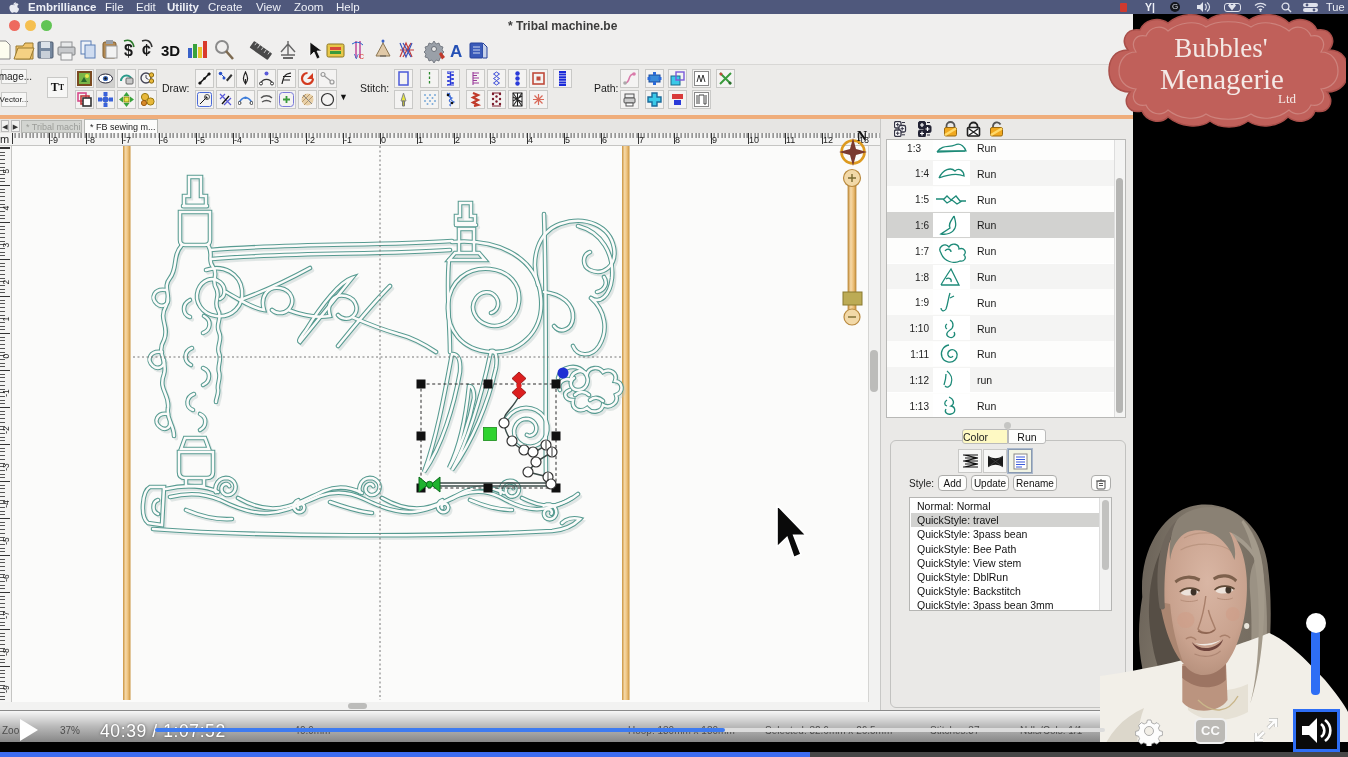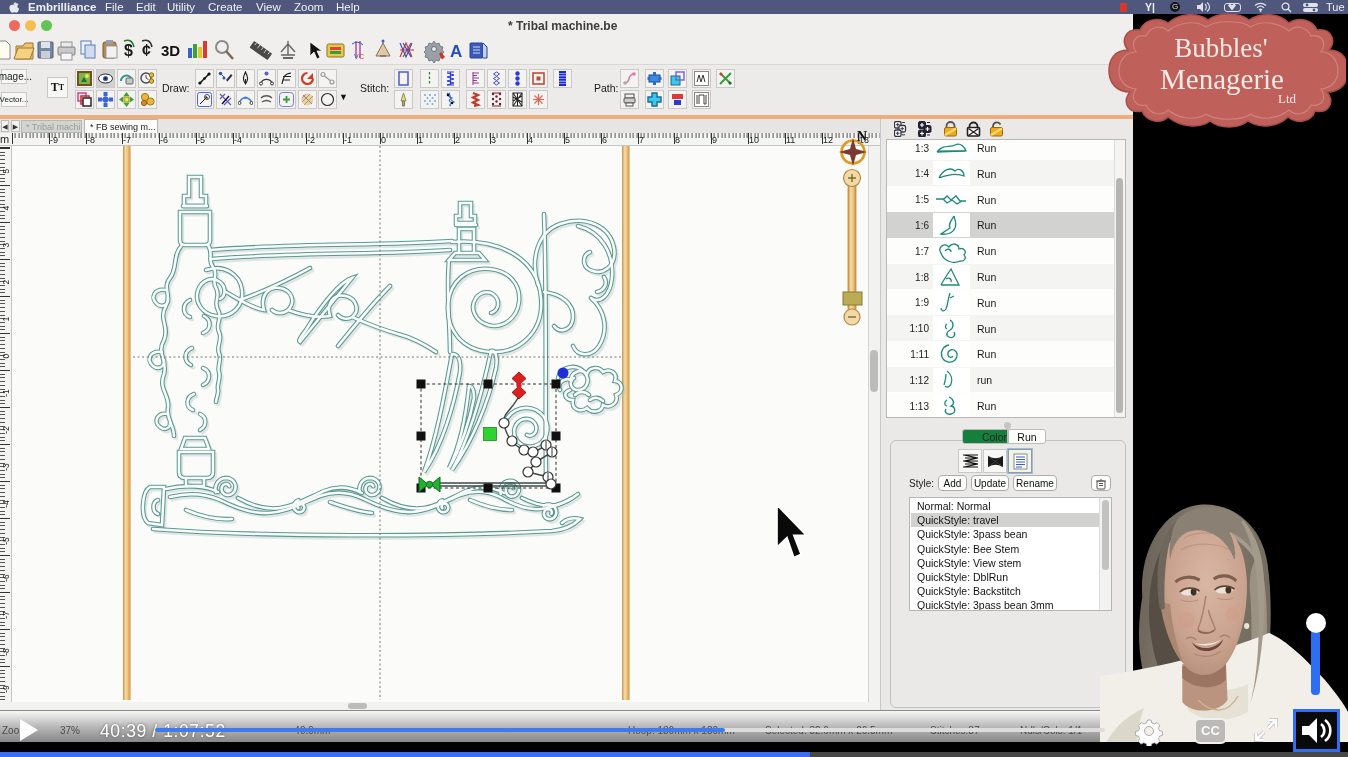--- a/index.html
+++ b/index.html
@@ -14,21 +14,21 @@
 <div id="stage">
 
 <div class="abs" style="left:0;top:0;width:1348px;height:14px;background:#4f587c"></div>
 <svg class="abs" style="left:8px;top:1.5px" width="13" height="12" viewBox="0 0 13 12">
       <path d="M6.4,3.2c-.8,0-1.6-.5-2.4-.5-1.3 0-2.6 1-2.6 3 0 2.4 1.8 5 2.9 5 .7 0 1.2-.5 2.1-.5.9 0 1.3.5 2.1.5 1.1 0 2.6-2.5 2.6-4.1-1.1-.5-1.7-1.3-1.7-2.2 0-.9.5-1.6 1.2-2-.5-.7-1.3-1.1-2.1-1.1-.9 0-1.5.5-2.1.9z" fill="#e8eaf2"></path>
       <path d="M7.9.2c.1.7-.2 1.4-.6 1.9-.5.5-1.2.9-1.9.8-.1-.7.3-1.4.7-1.9C6.5.5 7.3.2 7.9.2z" fill="#e8eaf2"></path>
     </svg>
 <div class="abs" style="left:28px;top:1px;font-size:11.5px;color:#eef0f7;font-weight:bold">Embrilliance</div>
 <div class="abs" style="left:105px;top:1px;font-size:11.5px;color:#eef0f7;font-weight:normal">File</div>
 <div class="abs" style="left:136px;top:1px;font-size:11.5px;color:#eef0f7;font-weight:normal">Edit</div>
-<div class="abs" style="left:167px;top:1px;font-size:11.5px;color:#eef0f7;font-weight:normal">Utility</div>
+<div class="abs" style="left:167px;top:1px;font-size:11.5px;color:#eef0f7;font-weight:bold">Utility</div>
 <div class="abs" style="left:208px;top:1px;font-size:11.5px;color:#eef0f7;font-weight:normal">Create</div>
 <div class="abs" style="left:256px;top:1px;font-size:11.5px;color:#eef0f7;font-weight:normal">View</div>
 <div class="abs" style="left:294px;top:1px;font-size:11.5px;color:#eef0f7;font-weight:normal">Zoom</div>
 <div class="abs" style="left:336px;top:1px;font-size:11.5px;color:#eef0f7;font-weight:normal">Help</div>
 <div class="abs" style="left:1120px;top:3px;width:7px;height:9px;background:#cf3a30;border-radius:1px"></div>
 <div class="abs" style="left:1145px;top:1px;font-size:10.5px;color:#eef0f7;font-weight:bold">Y|</div>
 <div class="abs" style="left:1170px;top:2px;width:10px;height:10px;background:#14161c;border-radius:50%;color:#dcdfe8;font-size:8px;text-align:center;line-height:10px">G</div>
 <svg class="abs" style="left:1197px;top:2px" width="14" height="10" viewBox="0 0 14 10">
       <path d="M0,3 h3 l3,-3 v10 l-3,-3 h-3 z" fill="#dfe2ec"></path>
       <path d="M8,2 a4,4 0 0 1 0,6 M10,0.5 a6,5.5 0 0 1 0,9" stroke="#dfe2ec" stroke-width="1.1" fill="none"></path>
@@ -653,21 +653,21 @@
         <rect x="1.5" y="6.5" width="12" height="8.5" rx="1" fill="#fff" stroke="#222" stroke-width="1.6"></rect>
         <path d="M2.5,7.5 l10,7 m0,-7 l-10,7" stroke="#222" stroke-width="1.4" <="" svg=""></path>
       </svg></div>
 <div class="abs" style="left:989px;top:121px"><svg width="15" height="16" viewBox="0 0 15 16">
         <path d="M4,7 v-2 a4,4 0 0 1 7.5,-1.5" fill="none" stroke="#555" stroke-width="1.8"></path>
         <rect x="1.5" y="6.5" width="12" height="8.5" rx="1.5" fill="#f0a81f" stroke="#9a6a10"></rect>
         <path d="M2,14 L13,7.5" stroke="#ffd96a" stroke-width="2.5" <="" svg=""></path>
       </svg></div>
 <div class="abs" style="left:886px;top:139px;width:240px;height:279px;background:#fff;border:1px solid #b8b8b6;overflow:hidden">
       <div class="abs" style="left:0;top:-5.5px;width:238px;height:25.8px;background:#fdfdfc"></div>
-<div class="abs" style="left:8px;top:2.5px;width:34px;text-align:right;font-size:10px;color:#222">1:3</div>
+<div class="abs" style="left:0;top:2.5px;width:34px;text-align:right;font-size:10px;color:#222">1:3</div>
 <div class="abs" style="left:46px;top:-4.5px;width:37px;height:24px;background:#fff"><svg width="37" height="24" viewBox="0 0 37 24">
           <g stroke="#1d8a78" stroke-width="1.3" fill="none">
             <path d="M4,16 C10,8 16,12 22,9 C28,6 32,12 33,15 L4,16" fill="none"></path>
             <path d="M6,15 h26"></path>
           </g>
         </svg></div>
 <div class="abs" style="left:90px;top:2.0px;font-size:10.5px;color:#1a1a1a">Run</div>
 <div class="abs" style="left:0;top:20.3px;width:238px;height:25.8px;background:#f4f4f3"></div>
 <div class="abs" style="left:8px;top:28.3px;width:34px;text-align:right;font-size:10px;color:#222">1:4</div>
 <div class="abs" style="left:46px;top:21.3px;width:37px;height:24px;background:#fff"><svg width="37" height="24" viewBox="0 0 37 24">
@@ -746,21 +746,21 @@
           <g stroke="#1d8a78" stroke-width="1.3" fill="none">
             <path d="M16,3 c5,2 6,7 2,9 c5,1 5,7 0,8 c-4,1 -7,-2 -5,-5 M14,6 c-3,2 -3,5 0,6" fill="none"></path>
           </g>
         </svg></div>
 <div class="abs" style="left:90px;top:260.0px;font-size:10.5px;color:#1a1a1a">Run</div>
 <div class="abs" style="left:227px;top:0;width:11px;height:278px;background:#f4f4f3;border-left:1px solid #ddd"></div>
 <div class="abs" style="left:229px;top:38px;width:7px;height:235px;background:#b5b5b3;border-radius:3.5px"></div>
     </div>
     <div class="abs" style="left:1004px;top:422px;width:7px;height:7px;border-radius:50%;background:#c5c5c3"></div>
 <div class="abs" style="left:890px;top:440px;width:236px;height:268px;border:1px solid #c2c2c0;border-radius:6px"></div>
-<div class="abs" style="left:962px;top:429px;width:46px;height:15px;background:#15803d;border:1px solid #bbb;border-radius:3px 0 0 3px;font-size:10.5px;color:#222;text-align:right;line-height:14px">Color</div>
+<div class="abs" style="left:962px;top:429px;width:46px;height:15px;background:#fef9c3;border:1px solid #bbb;border-radius:3px 0 0 3px;font-size:10.5px;color:#222;text-align:left;line-height:14px">Color</div>
 <div class="abs" style="left:1008px;top:429px;width:38px;height:15px;background:#fdfdfc;border:1px solid #bbb;border-radius:0 3px 3px 0;font-size:10.5px;color:#111;text-align:center;line-height:14px">Run</div>
 <div class="btn2" style="left:958px;top:449px;width:24px;height:24px">
       <svg width="17" height="17" viewBox="0 0 17 17">
         <path d="M1,2 h15 M3,5 h13 M1,8 h15 M3,11 h13 M1,14 h15 M2,2 L16,5 M16,5 L2,8 M2,8 L16,11 M16,11 L2,14" stroke="#111" stroke-width="1.1" fill="none" <="" svg=""></path>
       </svg>
     </div>
 <div class="btn2" style="left:983px;top:449px;width:24px;height:24px">
       <svg width="17" height="17" viewBox="0 0 17 17">
         <path d="M1,3 C7,6 10,6 16,3 L16,14 C10,11 7,11 1,14 Z M8,7 h2 v3 h-2 z" fill="#1a1a1a"></path>
         <path d="M1,3 L16,14 M16,3 L1,14" stroke="#444" stroke-width="0.8" <="" svg=""></path>
@@ -777,21 +777,21 @@
 <div class="abs" style="left:971px;top:475px;width:38px;height:16px;background:#fdfdfc;border:1px solid #adadab;border-radius:4px;font-size:10px;color:#111;text-align:center;line-height:15px">Update</div>
 <div class="abs" style="left:1013px;top:475px;width:44px;height:16px;background:#fdfdfc;border:1px solid #adadab;border-radius:4px;font-size:10px;color:#111;text-align:center;line-height:15px">Rename</div>
 <div class="abs" style="left:1091px;top:475px;width:20px;height:16px;background:#fdfdfc;border:1px solid #adadab;border-radius:4px;text-align:center"><svg width="10" height="11" viewBox="0 0 10 11" style="margin-top:2px">
         <rect x="1" y="2" width="8" height="8" rx="1" fill="none" stroke="#555"></rect>
         <path d="M0,2 h10 M5,0 v2 M3,4.5 h4 M3,6.5 h4" stroke="#555"></path>
       </svg></div>
 <div class="abs" style="left:909px;top:497px;width:203px;height:114px;background:#fff;border:1px solid #b5b5b3;overflow:hidden">
       <div class="abs" style="left:1px;top:1.0px;width:188px;height:14.2px;background:transparent;font-size:10.5px;color:#111;padding:1px 4px 0 6px;white-space:nowrap">Normal: Normal</div>
 <div class="abs" style="left:1px;top:15.2px;width:188px;height:14.2px;background:#d2d2d0;font-size:10.5px;color:#111;padding:1px 0 0 6px;white-space:nowrap">QuickStyle: travel</div>
 <div class="abs" style="left:1px;top:29.4px;width:152px;height:14.2px;background:transparent;font-size:10.5px;color:#111;padding:1px 0 0 6px;white-space:nowrap">QuickStyle: 3pass bean</div>
-<div class="abs" style="left:1px;top:43.6px;width:188px;height:14.2px;background:transparent;font-size:10.5px;color:#111;padding:1px 0 0 6px;white-space:nowrap">QuickStyle: Bee Stem</div>
+<div class="abs" style="left:1px;top:43.6px;width:188px;height:14.2px;background:transparent;font-size:10.5px;color:#111;padding:1px 0 0 6px;white-space:nowrap">QuickStyle: Bee Path</div>
 <div class="abs" style="left:1px;top:57.8px;width:188px;height:14.2px;background:transparent;font-size:10.5px;color:#111;padding:1px 0 0 6px;white-space:nowrap">QuickStyle: View stem</div>
 <div class="abs" style="left:1px;top:72.0px;width:188px;height:14.2px;background:transparent;font-size:10.5px;color:#111;padding:1px 0 0 6px;white-space:nowrap">QuickStyle: DblRun</div>
 <div class="abs" style="left:1px;top:86.2px;width:188px;height:14.2px;background:transparent;font-size:10.5px;color:#111;padding:1px 0 0 6px;white-space:nowrap">QuickStyle: Backstitch</div>
 <div class="abs" style="left:1px;top:100.4px;width:188px;height:14.2px;background:transparent;font-size:10.5px;color:#111;padding:1px 0 0 6px;white-space:nowrap">QuickStyle: 3pass bean 3mm</div>
 <div class="abs" style="left:189px;top:0;width:12px;height:112px;background:#f2f2f1;border-left:1px solid #ddd"></div>
 <div class="abs" style="left:191.5px;top:2px;width:7px;height:70px;background:#c2c2c0;border-radius:3.5px"></div>
     </div>
 <div class="abs" style="left:0;top:710px;width:1133px;height:32px;background:linear-gradient(#f7f7f7,#b9b9b9 50%,#878787);border-top:1px solid #8a8a8a"></div>
 <div class="abs" style="left:2px;top:725px;font-size:10px;color:#4d4d4d">Zoo</div>
 <div class="abs" style="left:60px;top:725px;font-size:10px;color:#4d4d4d">37%</div>

